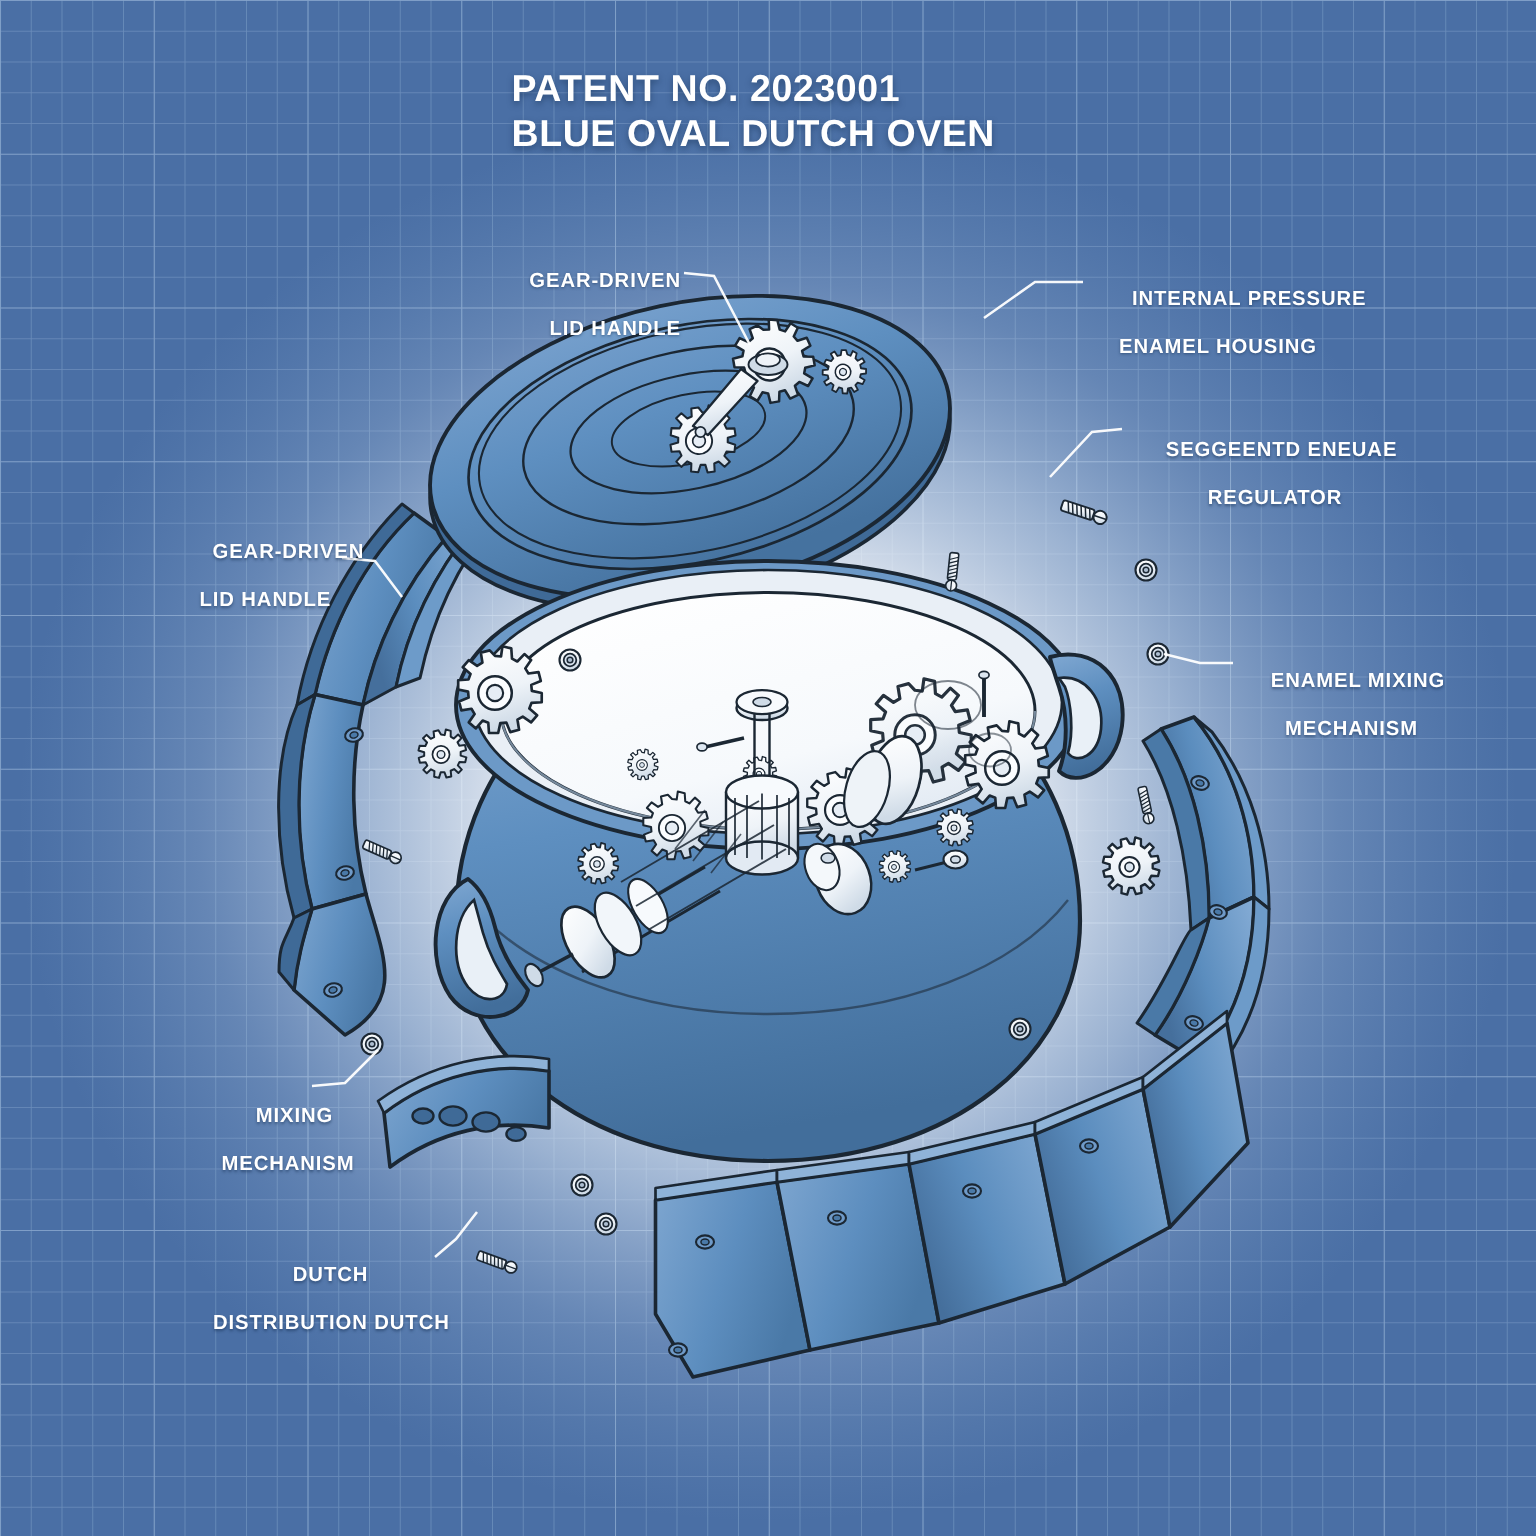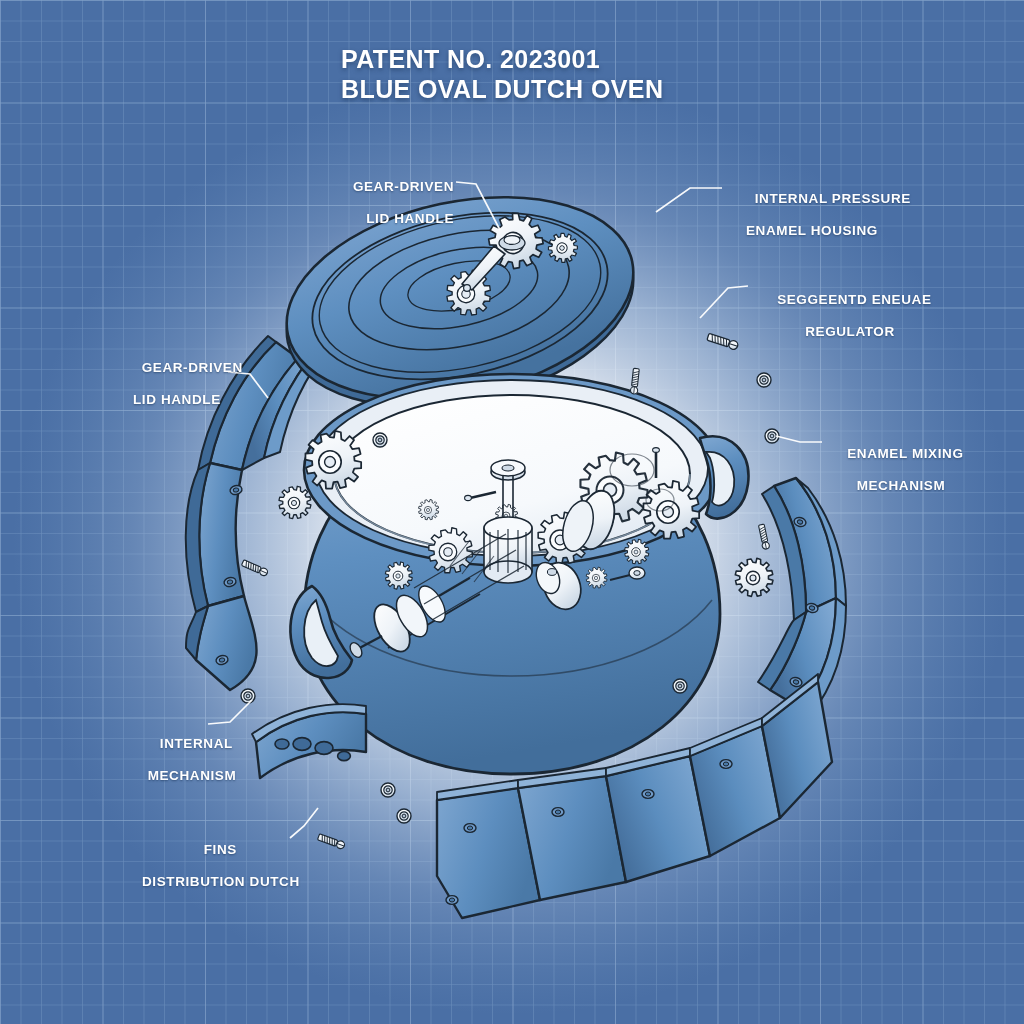--- a/index.html
+++ b/index.html
@@ -357,22 +357,22 @@
   <span>ENAMEL MIXING</span>
   <br><span>MECHANISM</span>
 </div>
 
 <div class="lbl l" style="left:133px;top:344px;width:180px;">
   <span>GEAR-DRIVEN</span>
   <br><span>LID HANDLE</span>
 </div>
 
 <div class="lbl c" style="left:124px;top:720px;width:136px;">
-  <span>INTERNAL</span>
+  <span>MIXING</span>
   <br><span>MECHANISM</span>
 </div>
 
 <div class="lbl c" style="left:142px;top:826px;width:148px;">
-  <span>FINS</span>
+  <span>DUTCH</span>
   <br><span>DISTRIBUTION DUTCH</span>
 </div>
 
 </div>
 
 </body></html>

